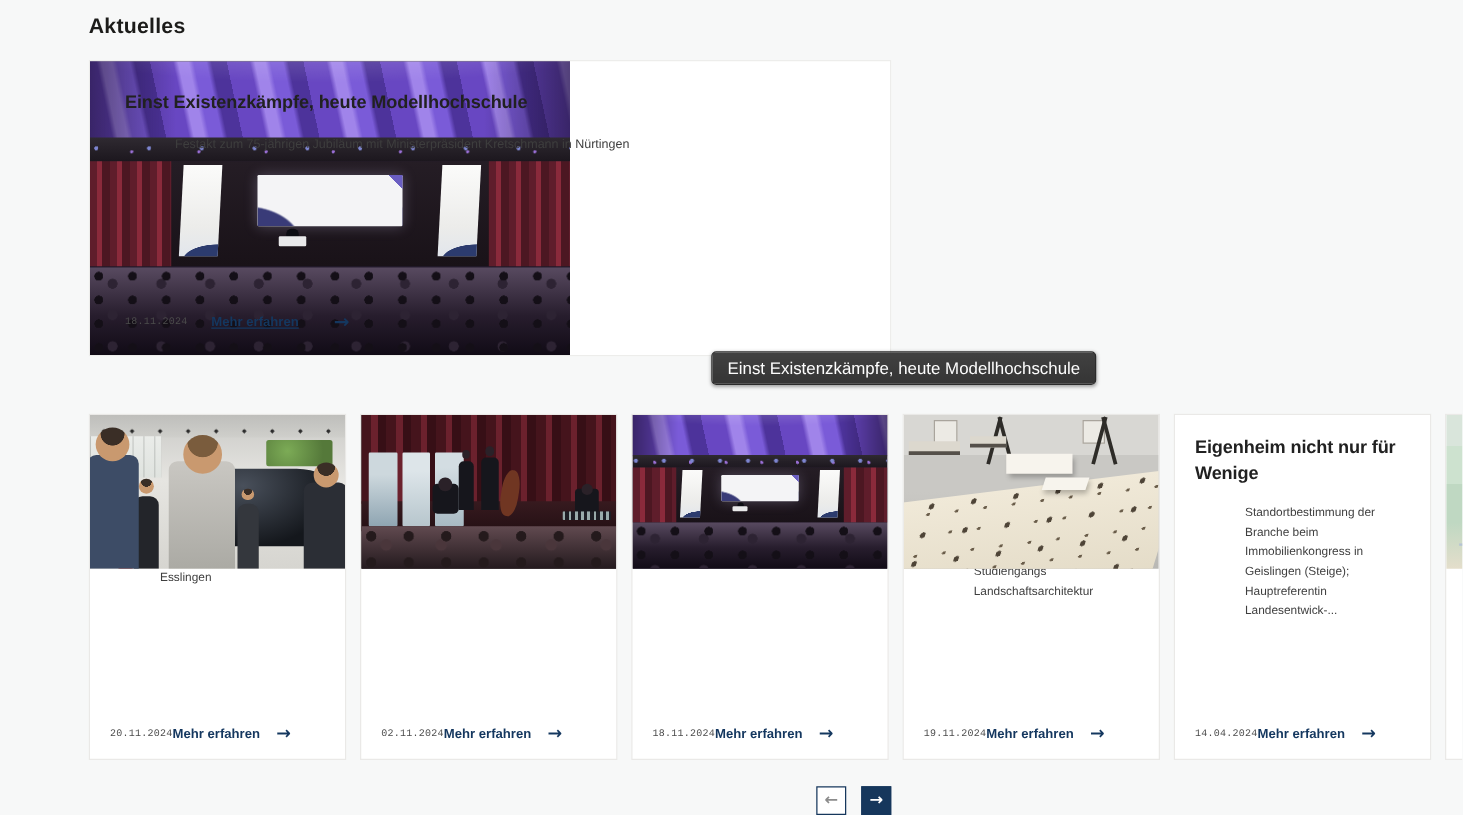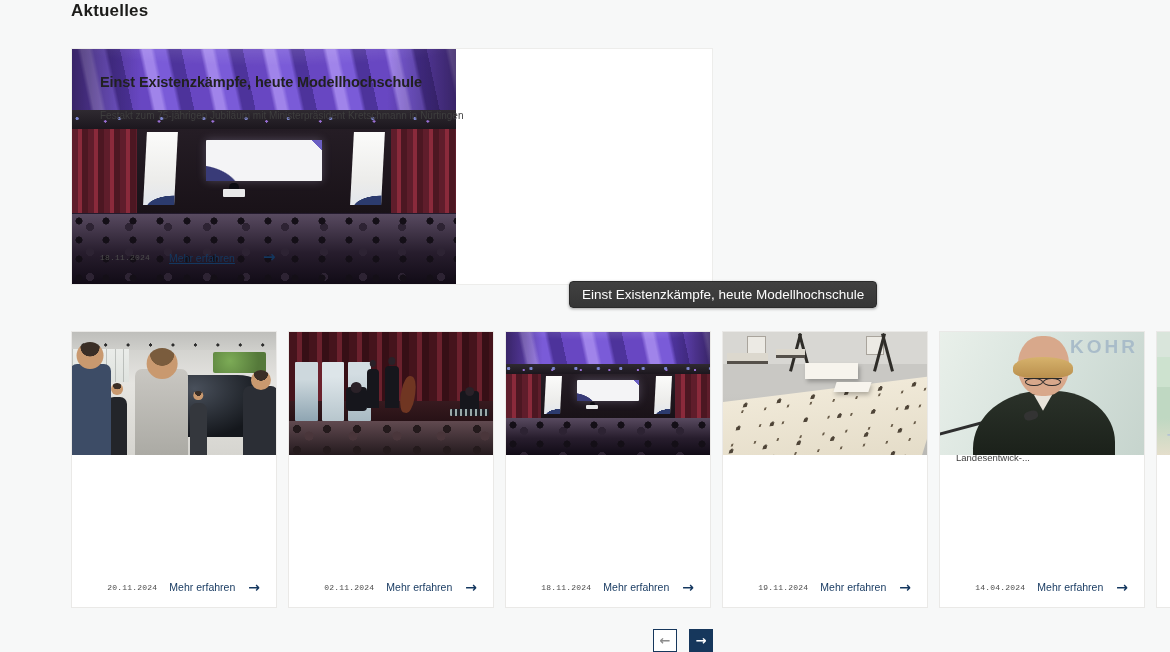--- a/index.html
+++ b/index.html
@@ -5,35 +5,35 @@
   * { margin:0; padding:0; box-sizing:border-box; }
   html,body { background:#f7f8f8; }
   .screen {
     position:relative; width:1170px; height:652px; overflow:hidden;
     background:#f7f8f8;
     font-family:"Liberation Sans", sans-serif;
     color:#212121;
   }
   
   .page-title{
-    position:absolute; left:71px; top:1px;
+    position:absolute; left:71px; top:11px;
     font-size:17px; font-weight:700; color:#1c1c1a; letter-spacing:.2px;
   }
   
   .featured{
     position:absolute; left:71px; top:48px; width:642px; height:237px;
     background:#fff; border:1px solid #ededeb; display:flex; overflow:hidden;
   }
   .featured-media{ position:relative; width:384px; flex:none; overflow:hidden; }
   .featured-body{ position:relative; flex:1; padding:23px 28px; }
   .art-title{ font-size:14.5px; font-weight:700; line-height:1.45; color:#212121; letter-spacing:-.1px; }
-  .art-desc{ margin-top:15px; font-size:10px; line-height:1.6; color:#3e3e3e; }
+  .art-desc{ margin-top:15px; font-size:10px; line-height:1.6; color:#3e3e3e;margin-left:40px; }
   .meta{ position:absolute; left:28px; bottom:19px; display:flex; align-items:center; }
   .date{ font-size:8px; color:#4c4c4c; letter-spacing:.2px;font-family:Liberation Mono, monospace; }
-  .more{ font-size:10.5px; font-weight:400; color:#14375f; cursor:pointer; text-decoration:none; }
+  .more{ font-size:10.5px; font-weight:700; color:#14375f; cursor:pointer; text-decoration:none; }
   .more.underline{ text-decoration:underline; }
   .featured .more{ margin-left:19px; }
   .arrow{ font-family:"DejaVu Sans", sans-serif; font-size:15px; font-weight:700; color:#14375f; line-height:1; cursor:pointer; }
   .featured .arrow{ margin-left:28px; }
   
   .tooltip{
     position:absolute; left:569px; top:281px; height:27px; z-index:30;
     display:flex; align-items:center; padding:0 12px;
     background:linear-gradient(#414141,#353535); color:#fdfdfd;
     font-size:13.5px; border:1px solid #2b2b2b; border-radius:4px;
@@ -41,21 +41,21 @@
   }
   
   .row{ position:absolute; left:71px; top:331px; display:flex; gap:11px; }
   .card{
     position:relative; flex:none; width:206px; height:277px;
     background:#fff; border:1px solid #eae9e7; overflow:hidden;
   }
   .card-media{ position:relative; height:123px; overflow:hidden; }
   .card-body{ padding:16px 16px 0; }
   .card .art-desc{ margin-top:13px; font-size:9.5px; line-height:1.65; }
-  .card .meta{ left:16px; right:16px; bottom:13px; justify-content:flex-end;gap:12px; }
+  .card .meta{ left:16px; right:16px; bottom:13px; justify-content:flex-start; }
   .more-group{ display:flex; align-items:center; gap:13px; }
   .card .arrow{ font-size:14px; }
   
   .nav-btn{
     position:absolute; top:629px; width:24px; height:23px;
     display:flex; align-items:center; justify-content:center; cursor:pointer;
     font-family:"DejaVu Sans", sans-serif; font-size:13px; font-weight:700; line-height:1;
   }
   .nav-prev{ left:653px; background:#fff; border:1.5px solid #16375c; color:#8c8c8c; }
   .nav-next{ left:689px; background:#16375c; border:1.5px solid #16375c; color:#fff; }
@@ -333,30 +333,20 @@
       <div class="meta">
         <span class="date">19.11.2024</span>
         <span class="more-group">
           <a class="more">Mehr erfahren</a>
           <span class="arrow">→</span>
         </span>
       </div>
     </article>
 
     <article class="card">
-      <div class="card-media scene sc-sp">
-        <div class="abs sp-kohr">KOHR</div>
-        <div class="abs sp-arm"></div>
-        <div class="abs sp-body"></div>
-        <div class="abs sp-collar"></div>
-        <div class="abs sp-head"></div>
-        <div class="abs sp-hair"></div>
-        <div class="abs sp-glasses"></div>
-        <div class="abs sp-mic"></div>
-      </div>
       <div class="card-body">
         <h4 class="art-title">Eigenheim nicht nur für Wenige</h4>
         <p class="art-desc">Standortbestimmung der Branche beim Immobilienkongress in Geislingen (Steige); Hauptreferentin Landesentwick-...</p>
       </div>
       <div class="meta">
         <span class="date">14.04.2024</span>
         <span class="more-group">
           <a class="more">Mehr erfahren</a>
           <span class="arrow">→</span>
         </span>

